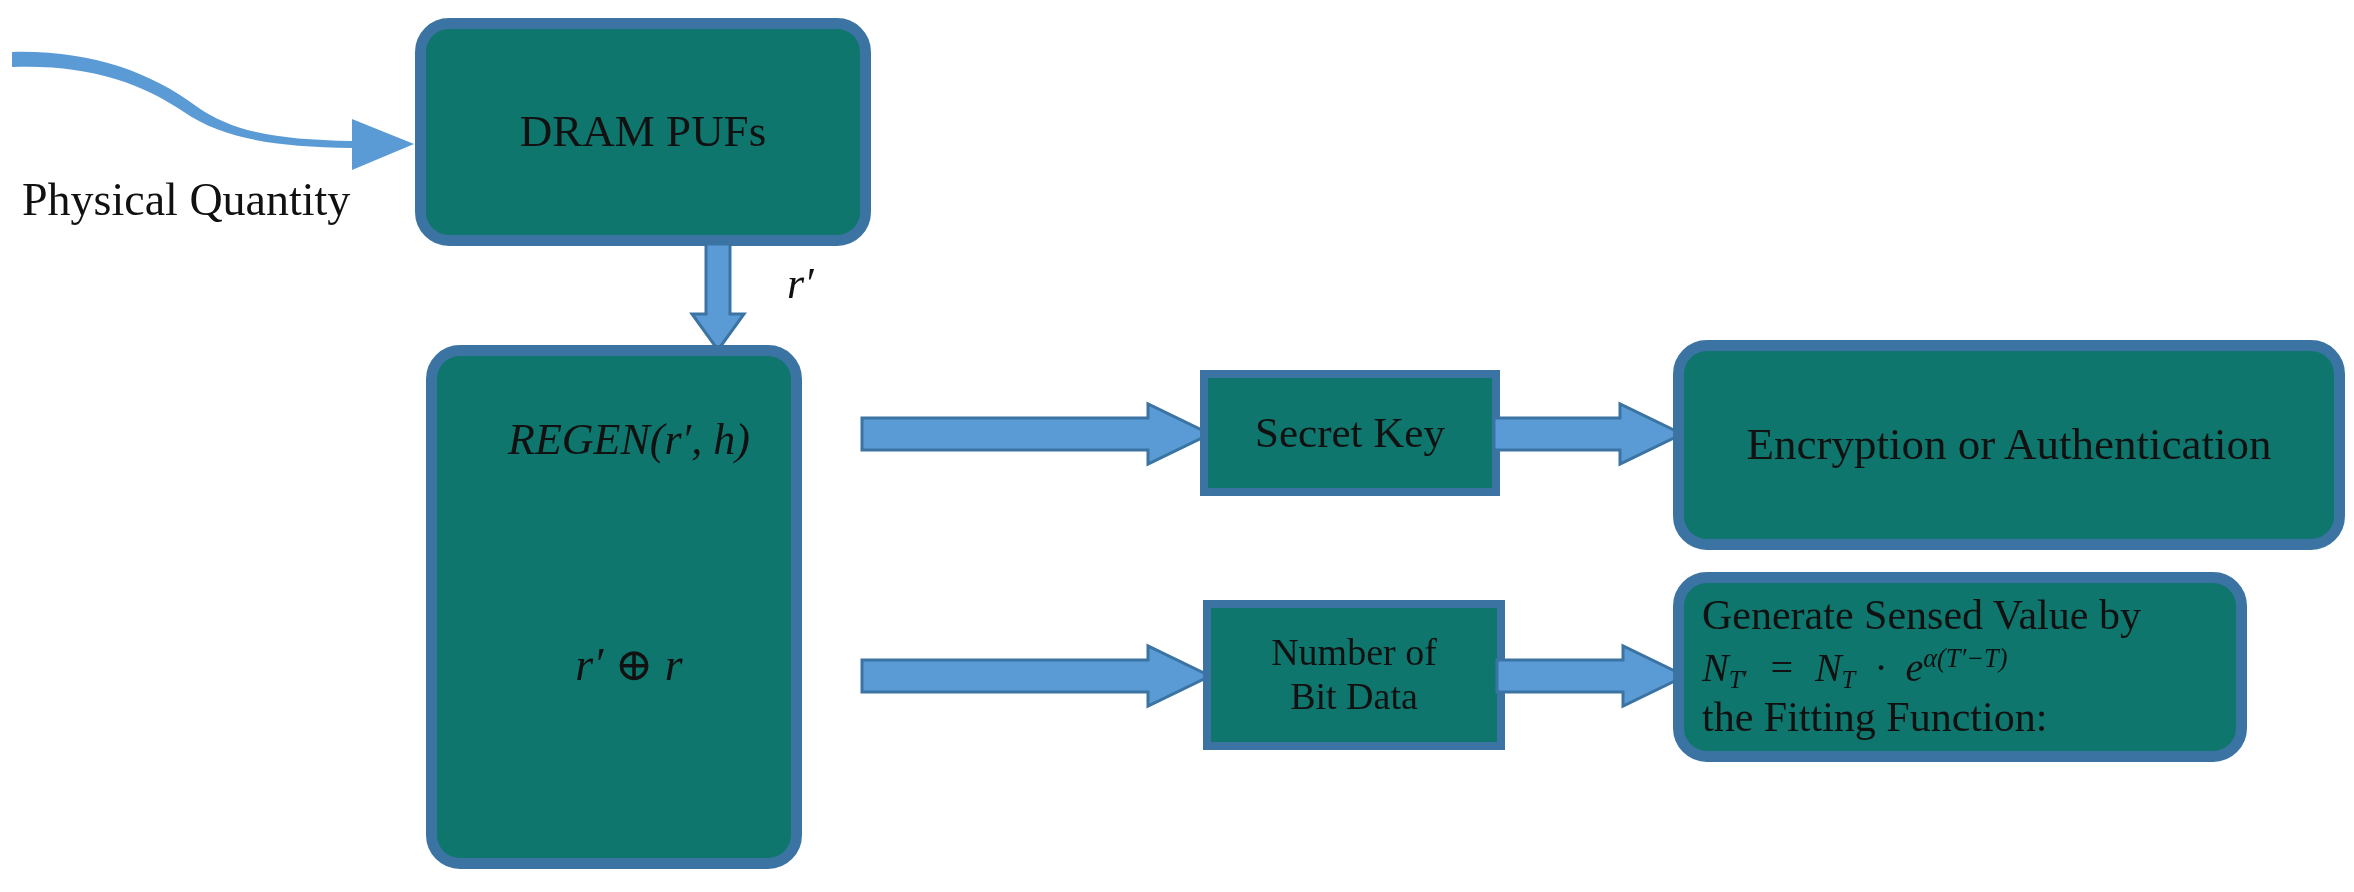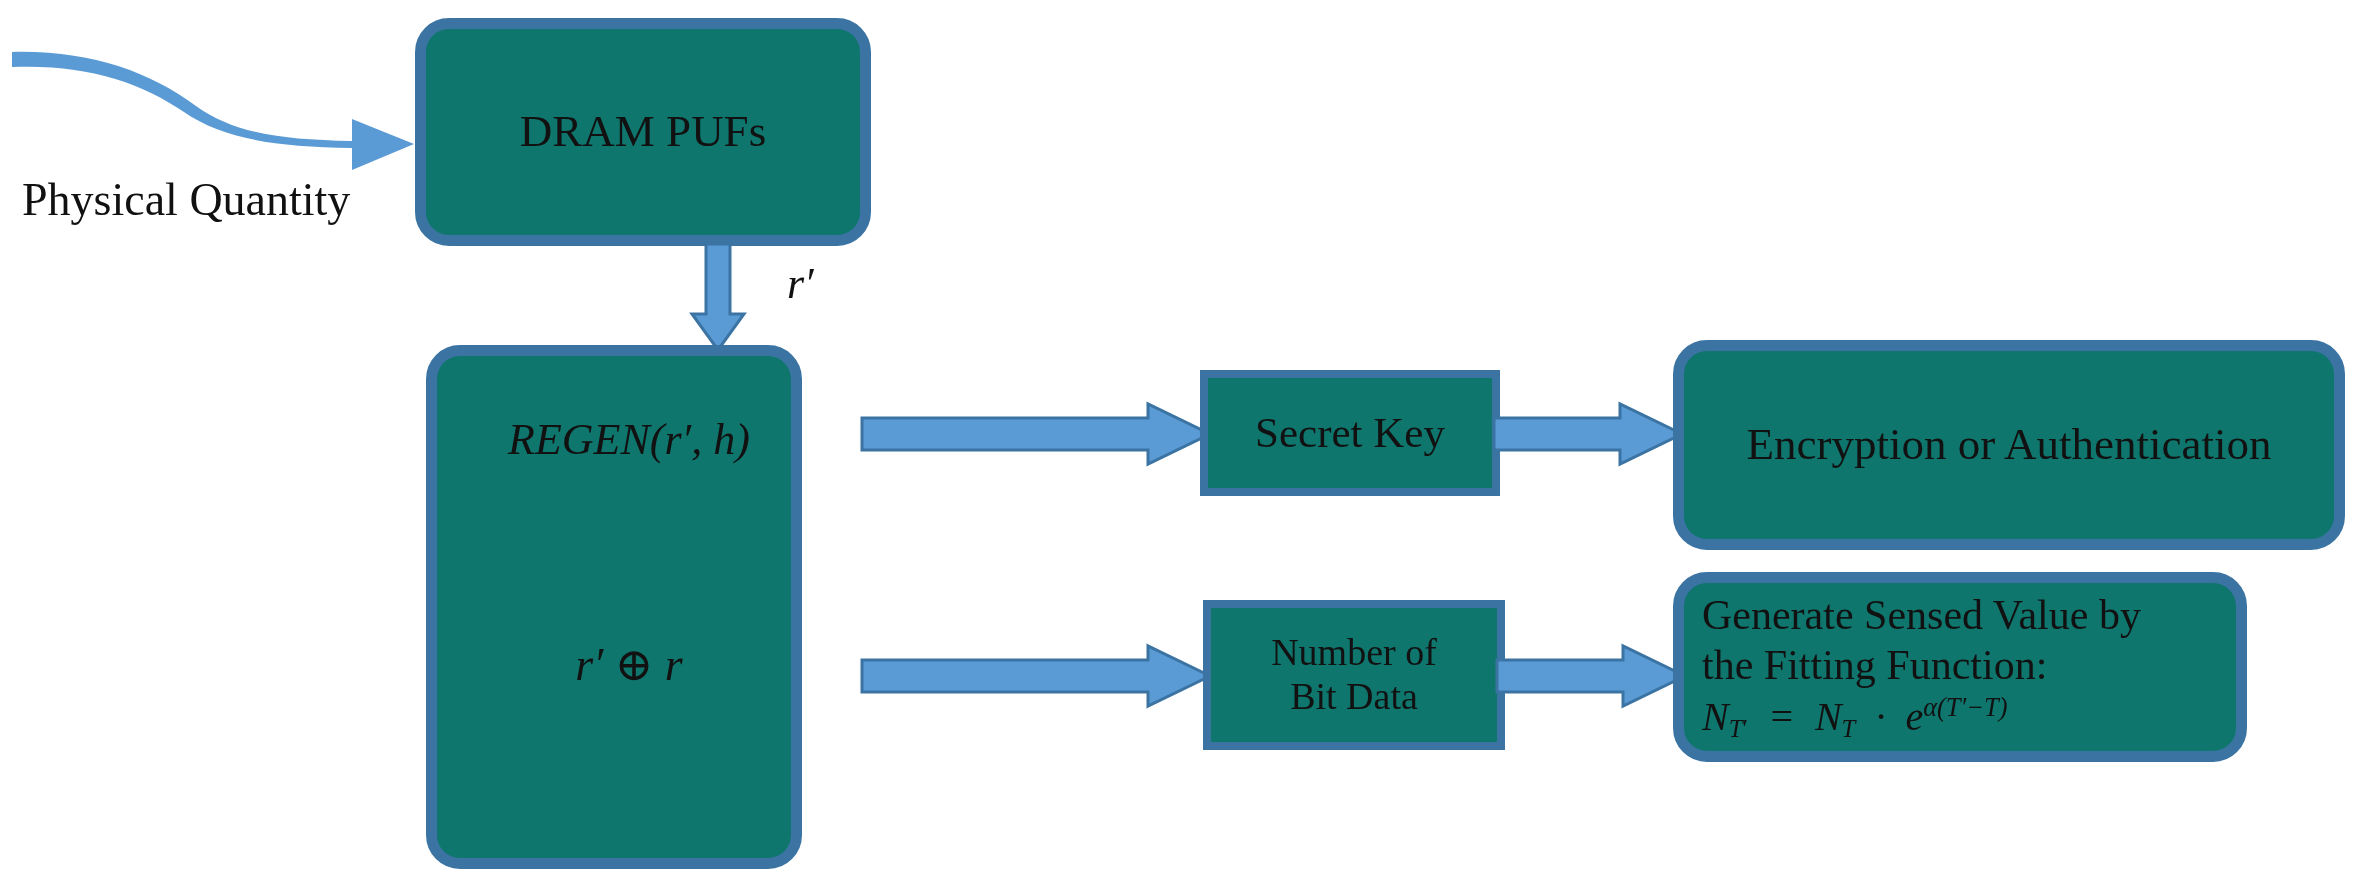--- a/index.html
+++ b/index.html
@@ -193,23 +193,23 @@
   </div>
 
   <div class="arrow" id="arrow-flips">
     <svg width="190" height="64" viewBox="0 0 190 64">
       <path d="M 0 16 L 126 16 L 126 2 L 188 32 L 126 62 L 126 48 L 0 48 Z" fill="#5b9bd5" stroke="#3b74a3" stroke-width="3"></path>
     </svg>
   </div>
 
   <div class="node rounded" id="node-fitting">
     <span class="fit-line">Generate Sensed Value by</span>
-    <span class="fit-line">the Fitting Function:</span>
     <span class="fit-line" id="fit-formula">
       <span class="mi">N</span><sub>T<span class="prime">′</span></sub>
       &nbsp;=&nbsp;
       <span class="mi">N</span><sub>T</sub>
       &nbsp;·&nbsp;
       <span class="mi">e</span><sup><span class="mi">α</span>(<span class="mi">T</span>′−<span class="mi">T</span>)</sup>
     </span>
+    <span class="fit-line">the Fitting Function:</span>
   </div>
 
 </div>
 
 </body></html>

